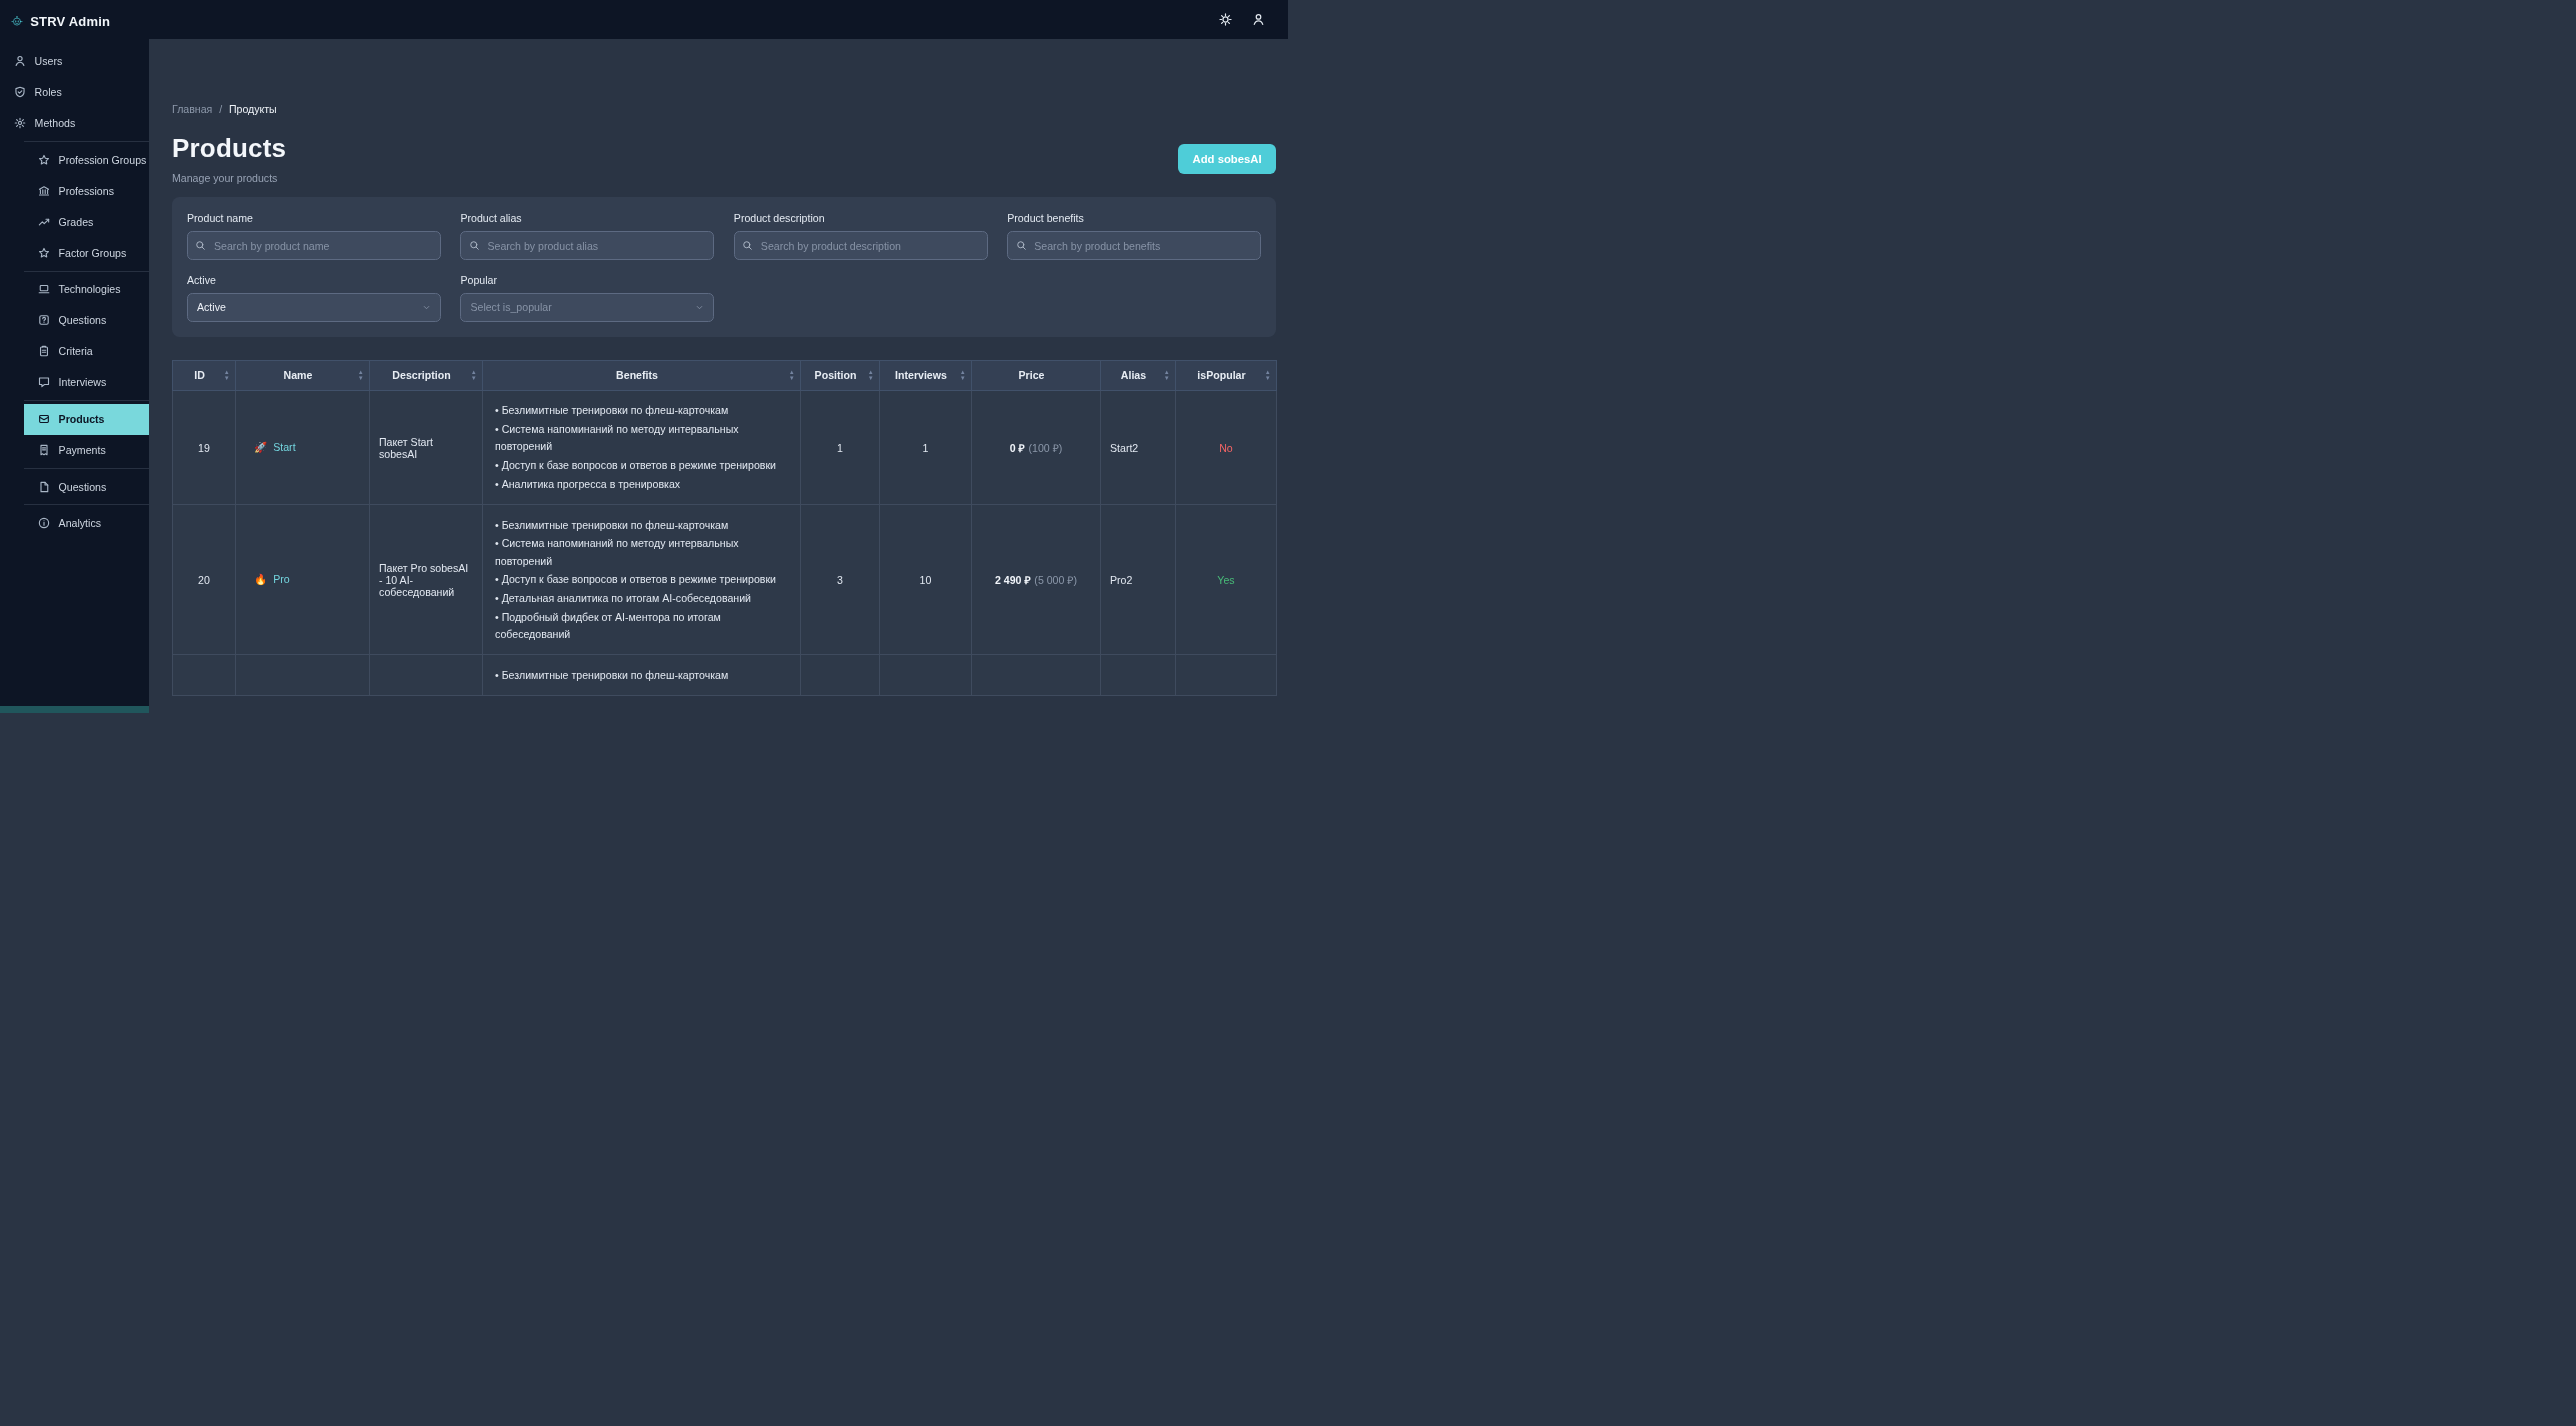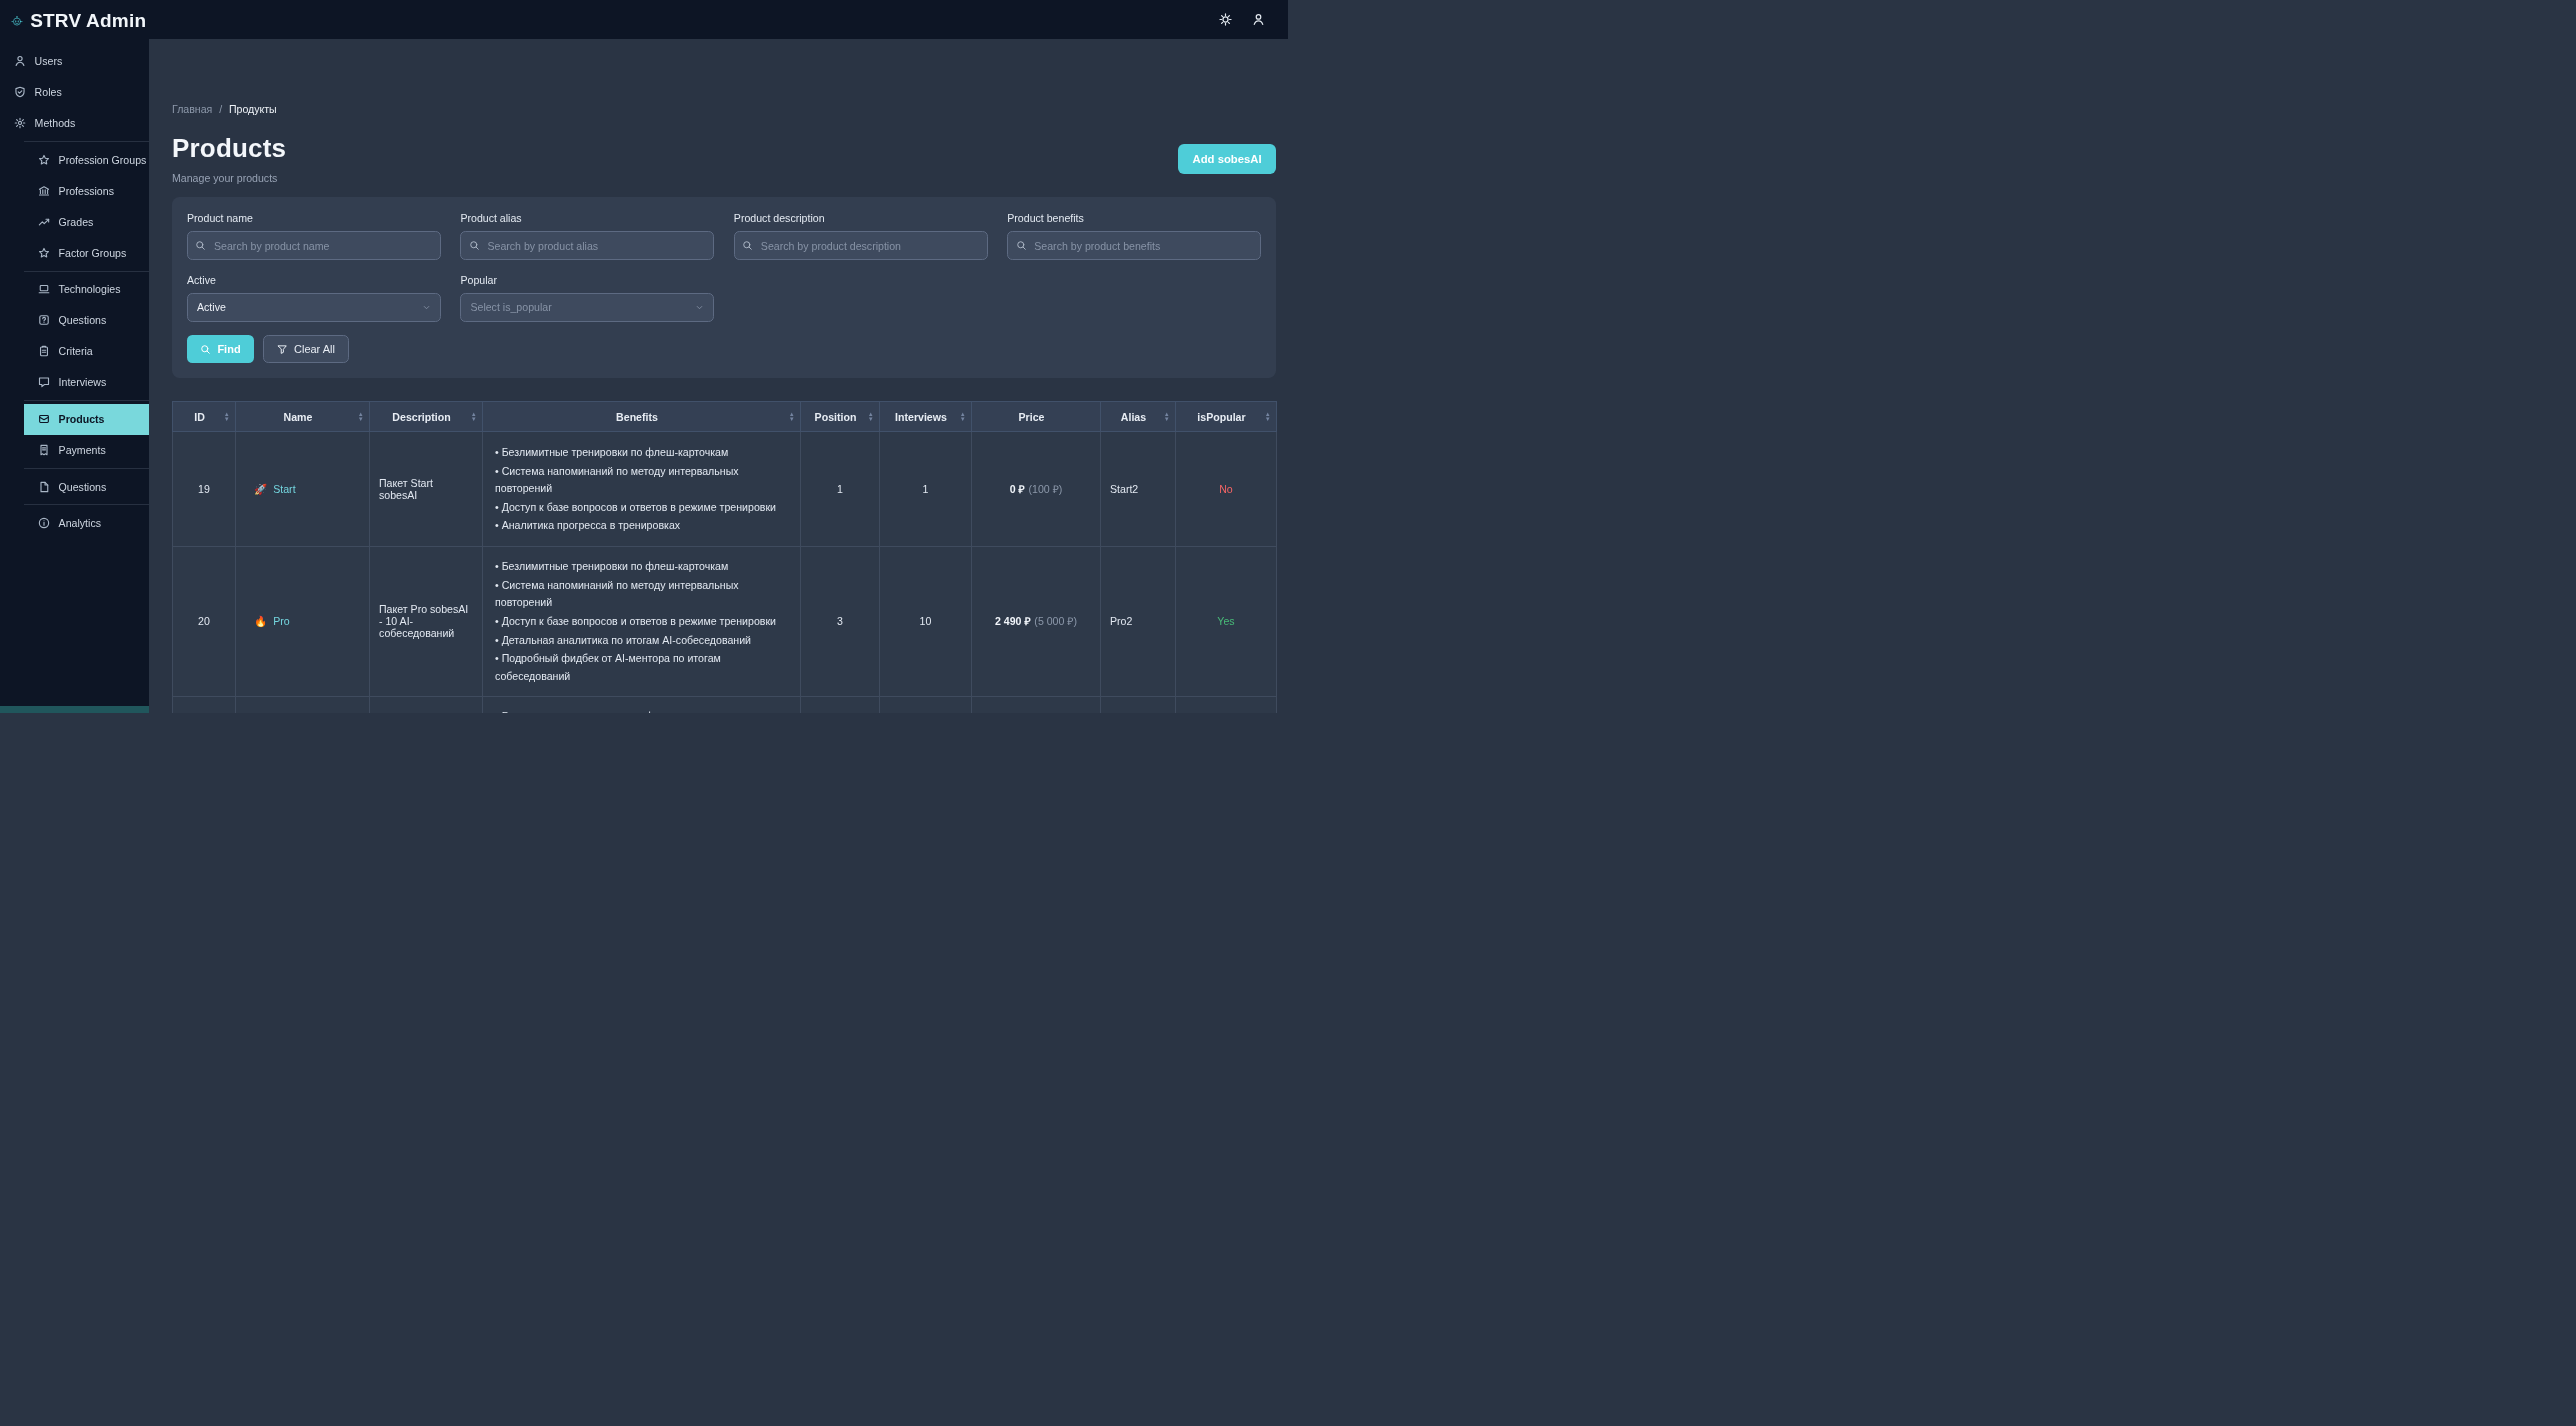--- a/index.html
+++ b/index.html
@@ -3,21 +3,21 @@
 <meta charset="utf-8">
 <style>
   * { margin:0; padding:0; box-sizing:border-box; }
   html,body { width:1288px; height:713px; overflow:hidden; }
   body { font-family:"Liberation Sans", sans-serif; background:#2a3444; color:#e6ecf3; display:flex; }
 
   
   .sidebar { width:149px; min-width:149px; height:713px; background:#0d1525; display:flex; flex-direction:column; position:relative; }
   .logo-row { display:flex; align-items:center; gap:7.6px; padding:9px 10.6px; height:42px; }
   .logo { width:24px; height:24px; color:#4fd1dc; }
-  .app-title { font-size:19px; font-weight:700; color:#f2f6fa; letter-spacing:0.2px; white-space:nowrap; }
+  .app-title { font-size:13px; font-weight:700; color:#f2f6fa; letter-spacing:0.2px; white-space:nowrap; }
   nav { flex:1; padding-top:1.5px; }
   .nav-group { padding:2.3px 0; }
   .nav-group + .nav-group { border-top:0.8px solid rgba(160,174,192,.18);margin-left:24px; }
   .nav-item { display:flex; align-items:center; gap:9px; height:31px; padding:0 13.6px; font-size:10.6px; color:#ced6e1; cursor:pointer; white-space:nowrap; }
   .nav-item .icon { color:#a9b6c6; }
   .nav-item.active { background:#79d8dc; color:#0c1524; font-weight:700; }
   .nav-item.active .icon { color:#0c1524; }
   .sidebar-footer { position:absolute; bottom:0; left:0; right:0; height:6.8px; background:#20565c; }
 
   
@@ -354,39 +354,20 @@
               <div class="select-box">
                 <span class="select-value placeholder">Select is_popular</span>
                 <span class="icon">
                   <svg viewBox="0 0 16 16" fill="none" stroke="currentColor" stroke-width="1.5" stroke-linecap="round" stroke-linejoin="round">
                     <path d="M4 6.2l4 4 4-4"></path>
                   </svg>
                 </span>
               </div>
             </div>
           </div>
-        <div class="filter-actions">
-          <button class="btn btn-find">
-            <span class="icon">
-                <svg viewBox="0 0 16 16" fill="none" stroke="currentColor" stroke-width="1.5" stroke-linecap="round" stroke-linejoin="round">
-                  <circle cx="7.2" cy="7.2" r="4.6"></circle>
-                  <path d="M10.6 10.6L14 14"></path>
-                </svg>
-              </span>
-            <span>Find</span>
-          </button>
-          <button class="btn btn-clear">
-            <span class="icon">
-                <svg viewBox="0 0 16 16" fill="none" stroke="currentColor" stroke-width="1.5" stroke-linecap="round" stroke-linejoin="round">
-                  <path d="M2 2.8h12L9.6 8v4.6l-3.2 1.6V8z"></path>
-                </svg>
-              </span>
-            <span>Clear All</span>
-          </button>
-        </div>
       </section>
 
       <section class="table-wrap">
         <table>
           <colgroup id="table-colgroup">
               <col style="width: 63px;">
               <col style="width: 134px;">
               <col style="width: 113px;">
               <col style="width: 318px;">
               <col style="width: 79px;">

